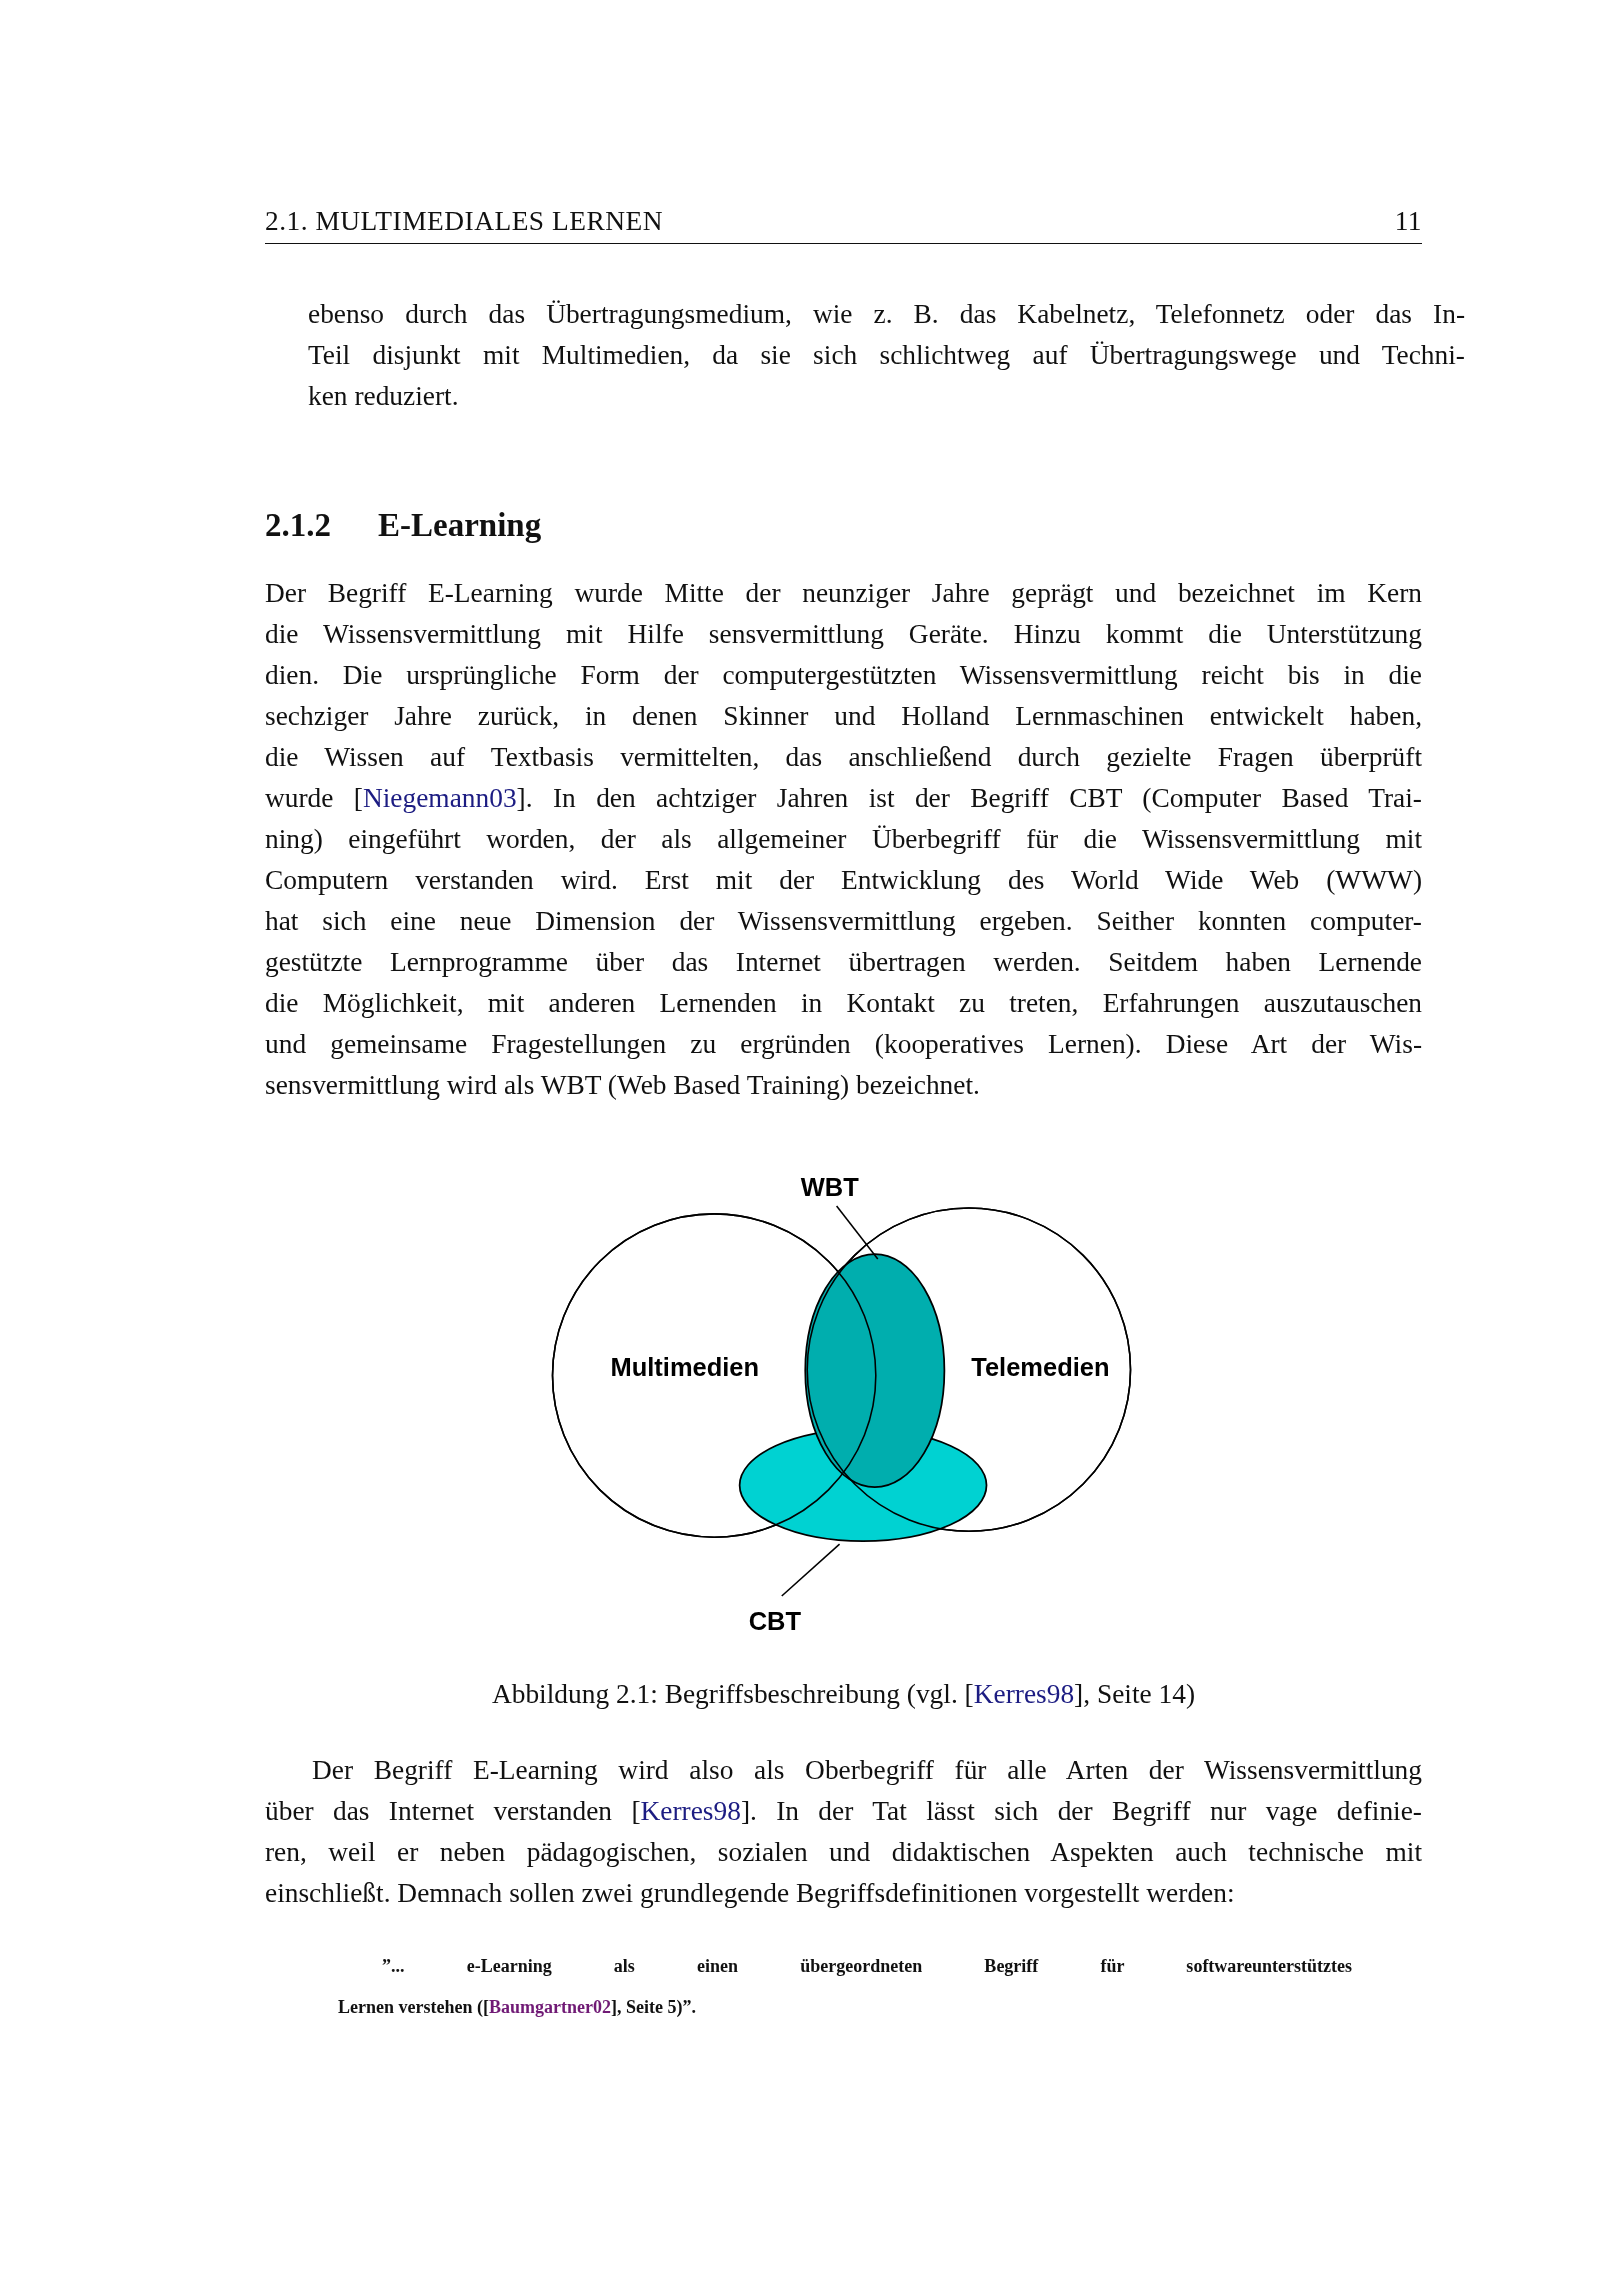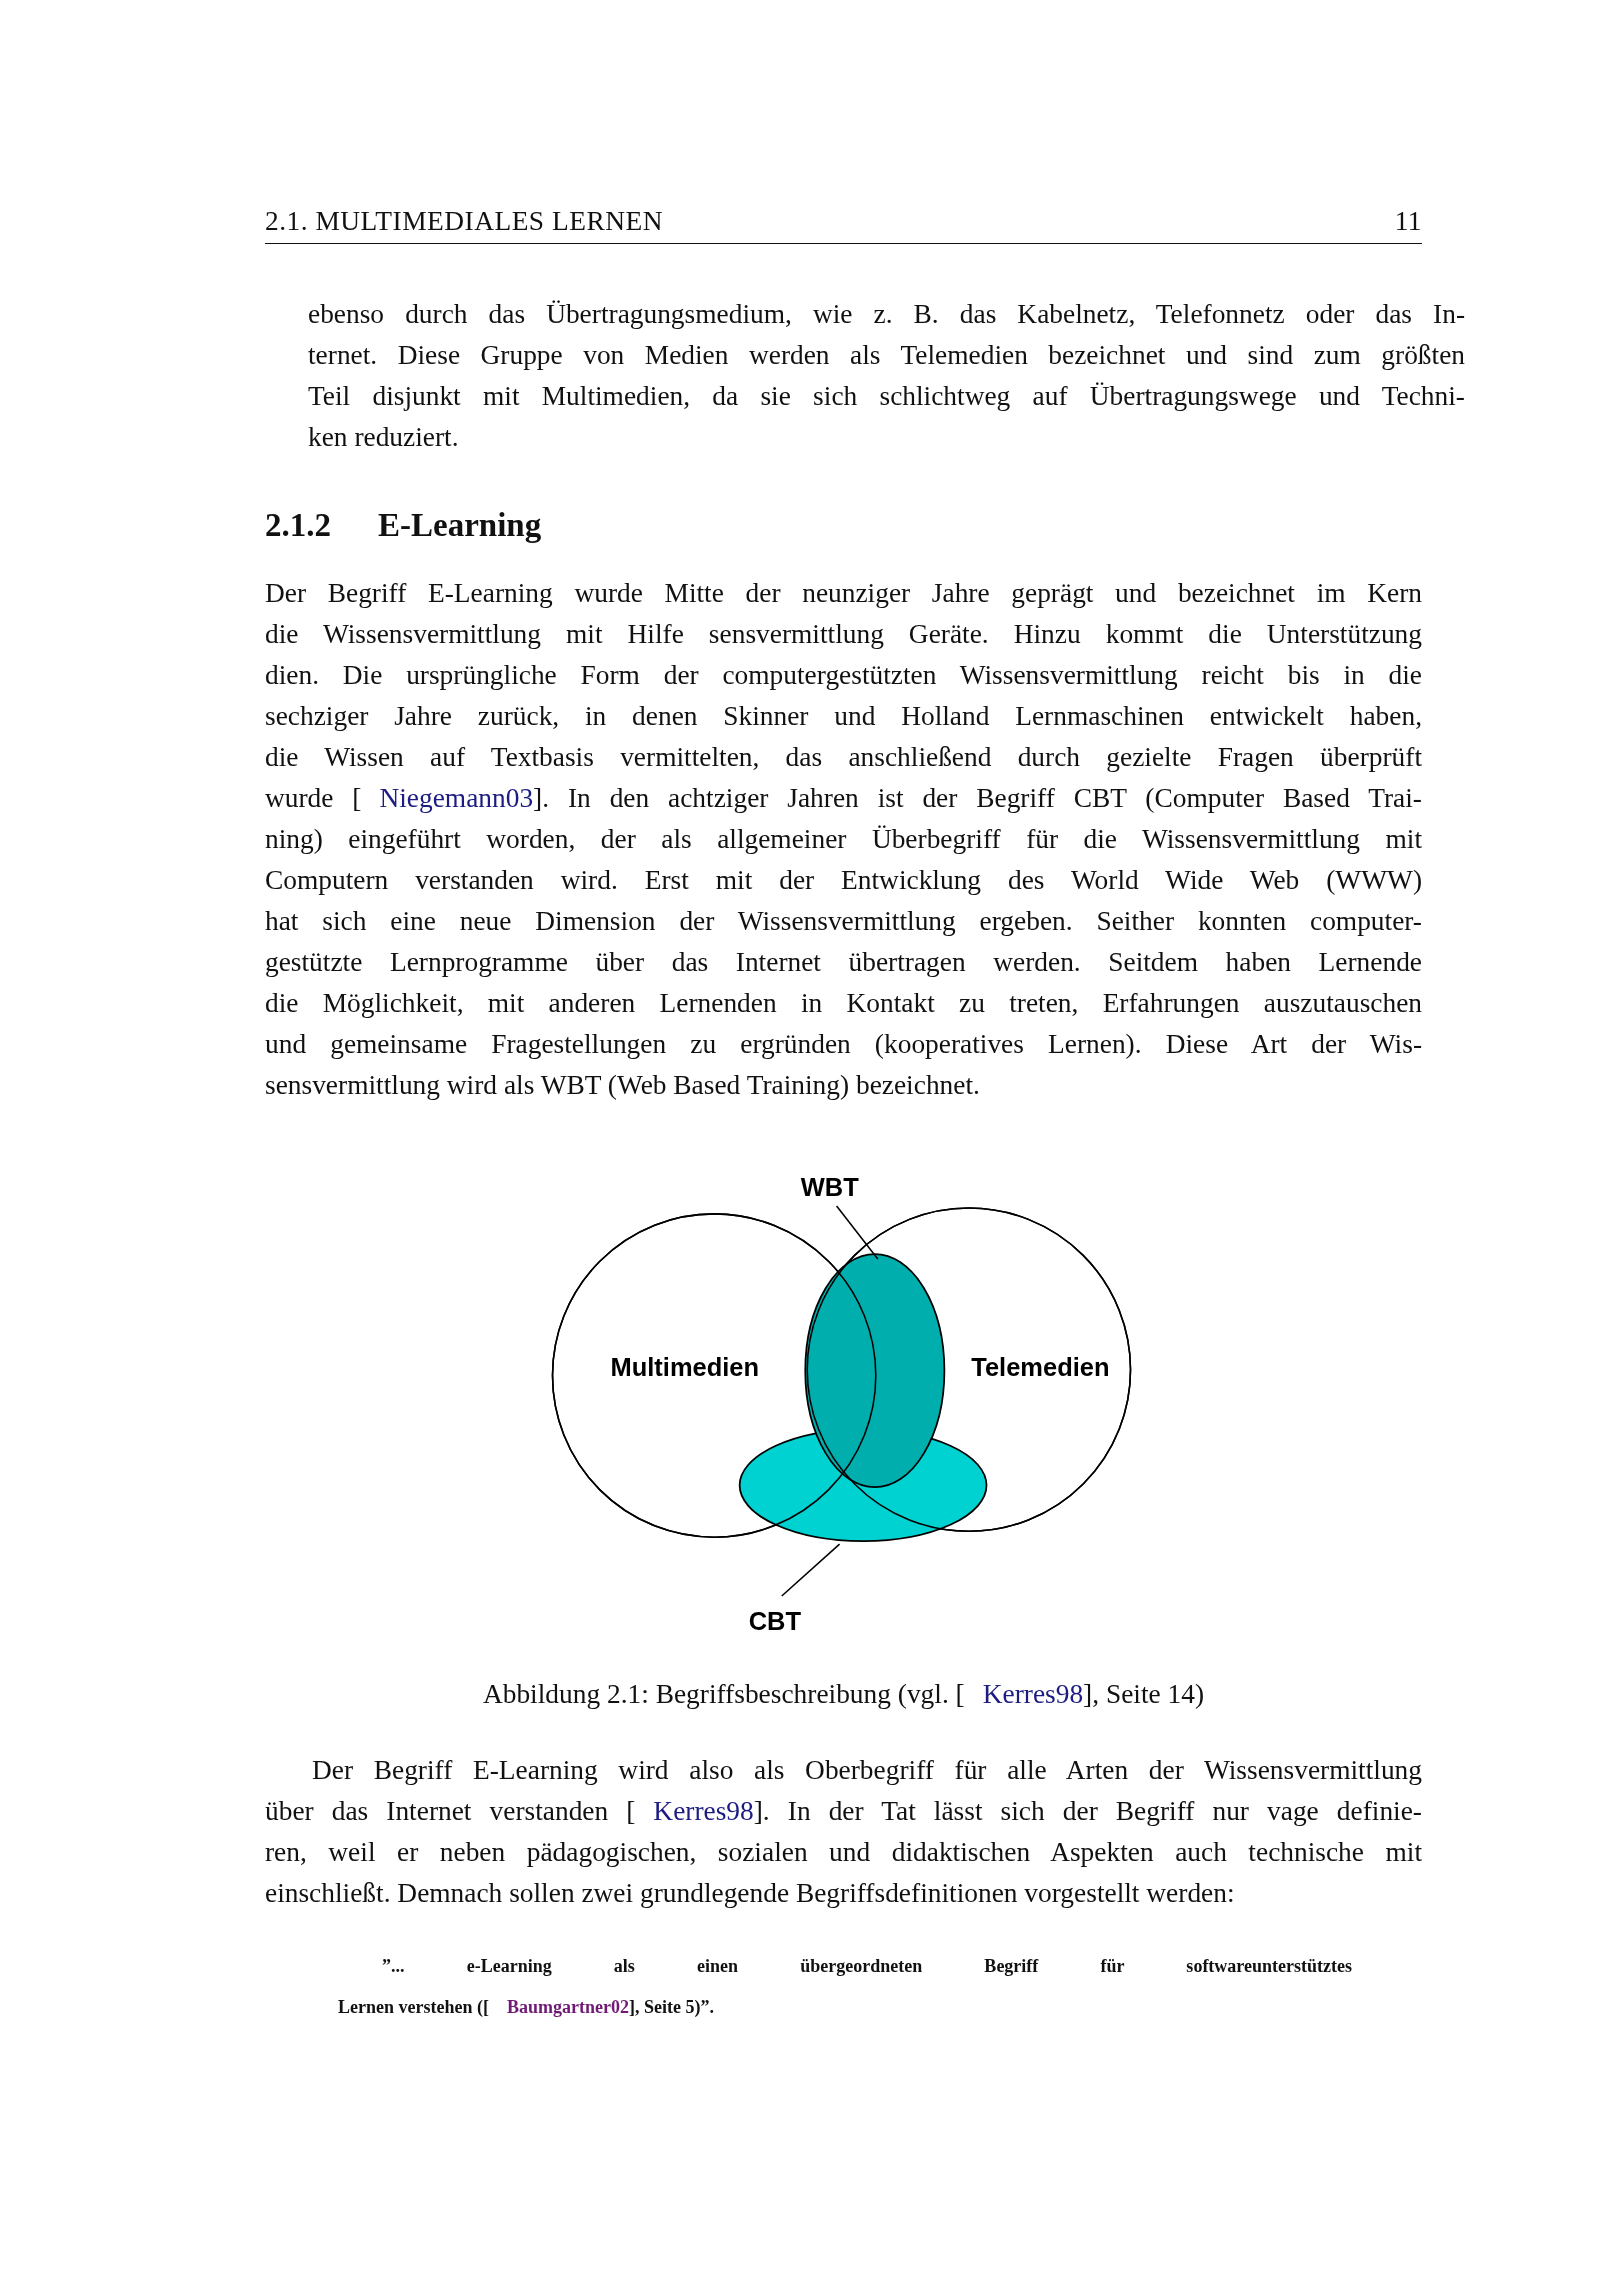--- a/index.html
+++ b/index.html
@@ -9,39 +9,38 @@
   .running-head { left: 265px; top: 204px; width: 1157px; height: 35px;
                   font-size: 27.4px; line-height: 35px; letter-spacing: 0.5px; }
   .running-head .num { position: absolute; right: 0; top: 0; }
   .head-rule { left: 265px; top: 243px; width: 1157px; height: 0; border-top: 1.6px solid #111; }
   .para { left: 265px; width: 1157px; font-size: 27.4px; line-height: 41px; }
   .line { display: block; height: 41px; white-space: nowrap; text-align: justify; text-align-last: justify; }
   .line.last { text-align: left; text-align-last: left; }
   .line.indent { padding-left: 47px; }
   .section-heading { left: 265px; top: 506px; font-size: 33px; line-height: 39px; font-weight: bold; }
   .section-heading .sec-num { display: inline-block; width: 113px; }
-  .cite { color: #1c1c82; margin-left: 18px; }
+  .cite { color: #1c1c82; }
   .caption { left: 265px; width: 1157px; top: 1674px; font-size: 27.4px; line-height: 41px; text-align: center; }
   .quote { left: 338px; width: 1014px; top: 1946px; font-size: 18px; line-height: 41px; font-weight: bold; }
   .quote .line.first { padding-left: 44px; }
   svg.figure { position: absolute; left: 529px; top: 1157px; }
   .fig-label { font-family: "Liberation Sans", "DejaVu Sans", sans-serif; font-weight: bold; font-size: 26px; fill: #000; }
 </style>
 </head>
 <body>
 
 <div class="abs running-head">
   <span>2.1.  MULTIMEDIALES LERNEN</span>
   <span class="num">11</span>
 </div>
 <div class="abs head-rule"></div>
 
 <div class="abs para" style="top:294px;margin-left:43px;">
   <span class="line">ebenso durch das Übertragungsmedium, wie z. B. das Kabelnetz, Telefonnetz oder das In-</span>
-  <span class="line">ternet. Diese Gruppe von Medien werden als Telemedien bezeichnet und sind zum größten</span>
   <span class="line">Teil disjunkt mit Multimedien, da sie sich schlichtweg auf Übertragungswege und Techni-</span>
   <span class="line last">ken reduziert.</span>
 </div>
 
 <div class="abs section-heading">
   <span class="sec-num">2.1.2</span><span>E-Learning</span>
 </div>
 
 <div class="abs para" style="top:573px;font-family:Liberation Serif, serif;">
   <span class="line">Der Begriff E-Learning wurde Mitte der neunziger Jahre geprägt und bezeichnet im Kern</span>

